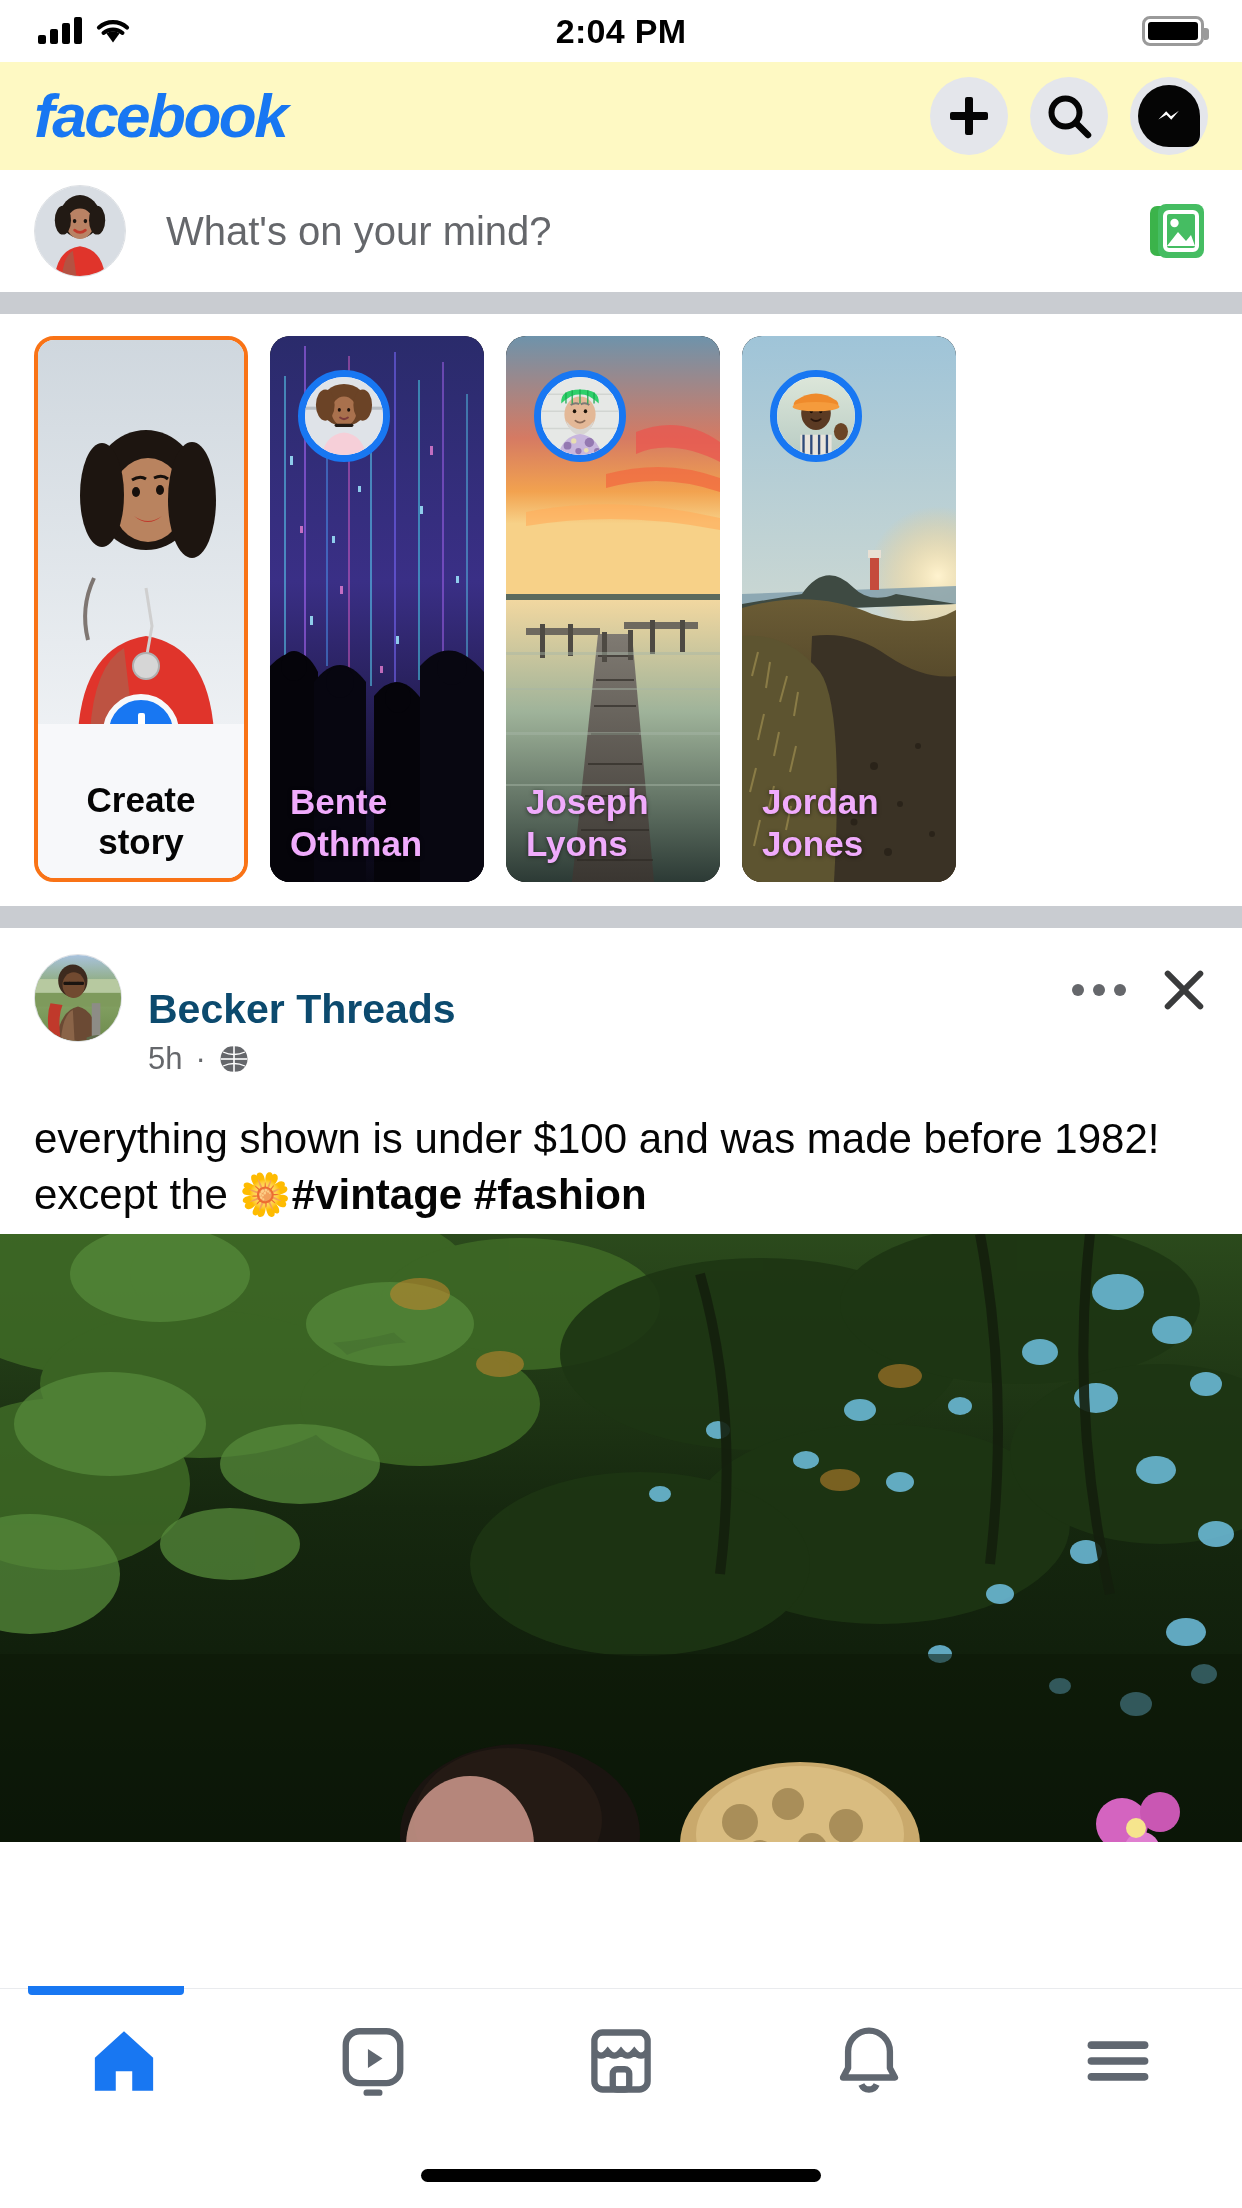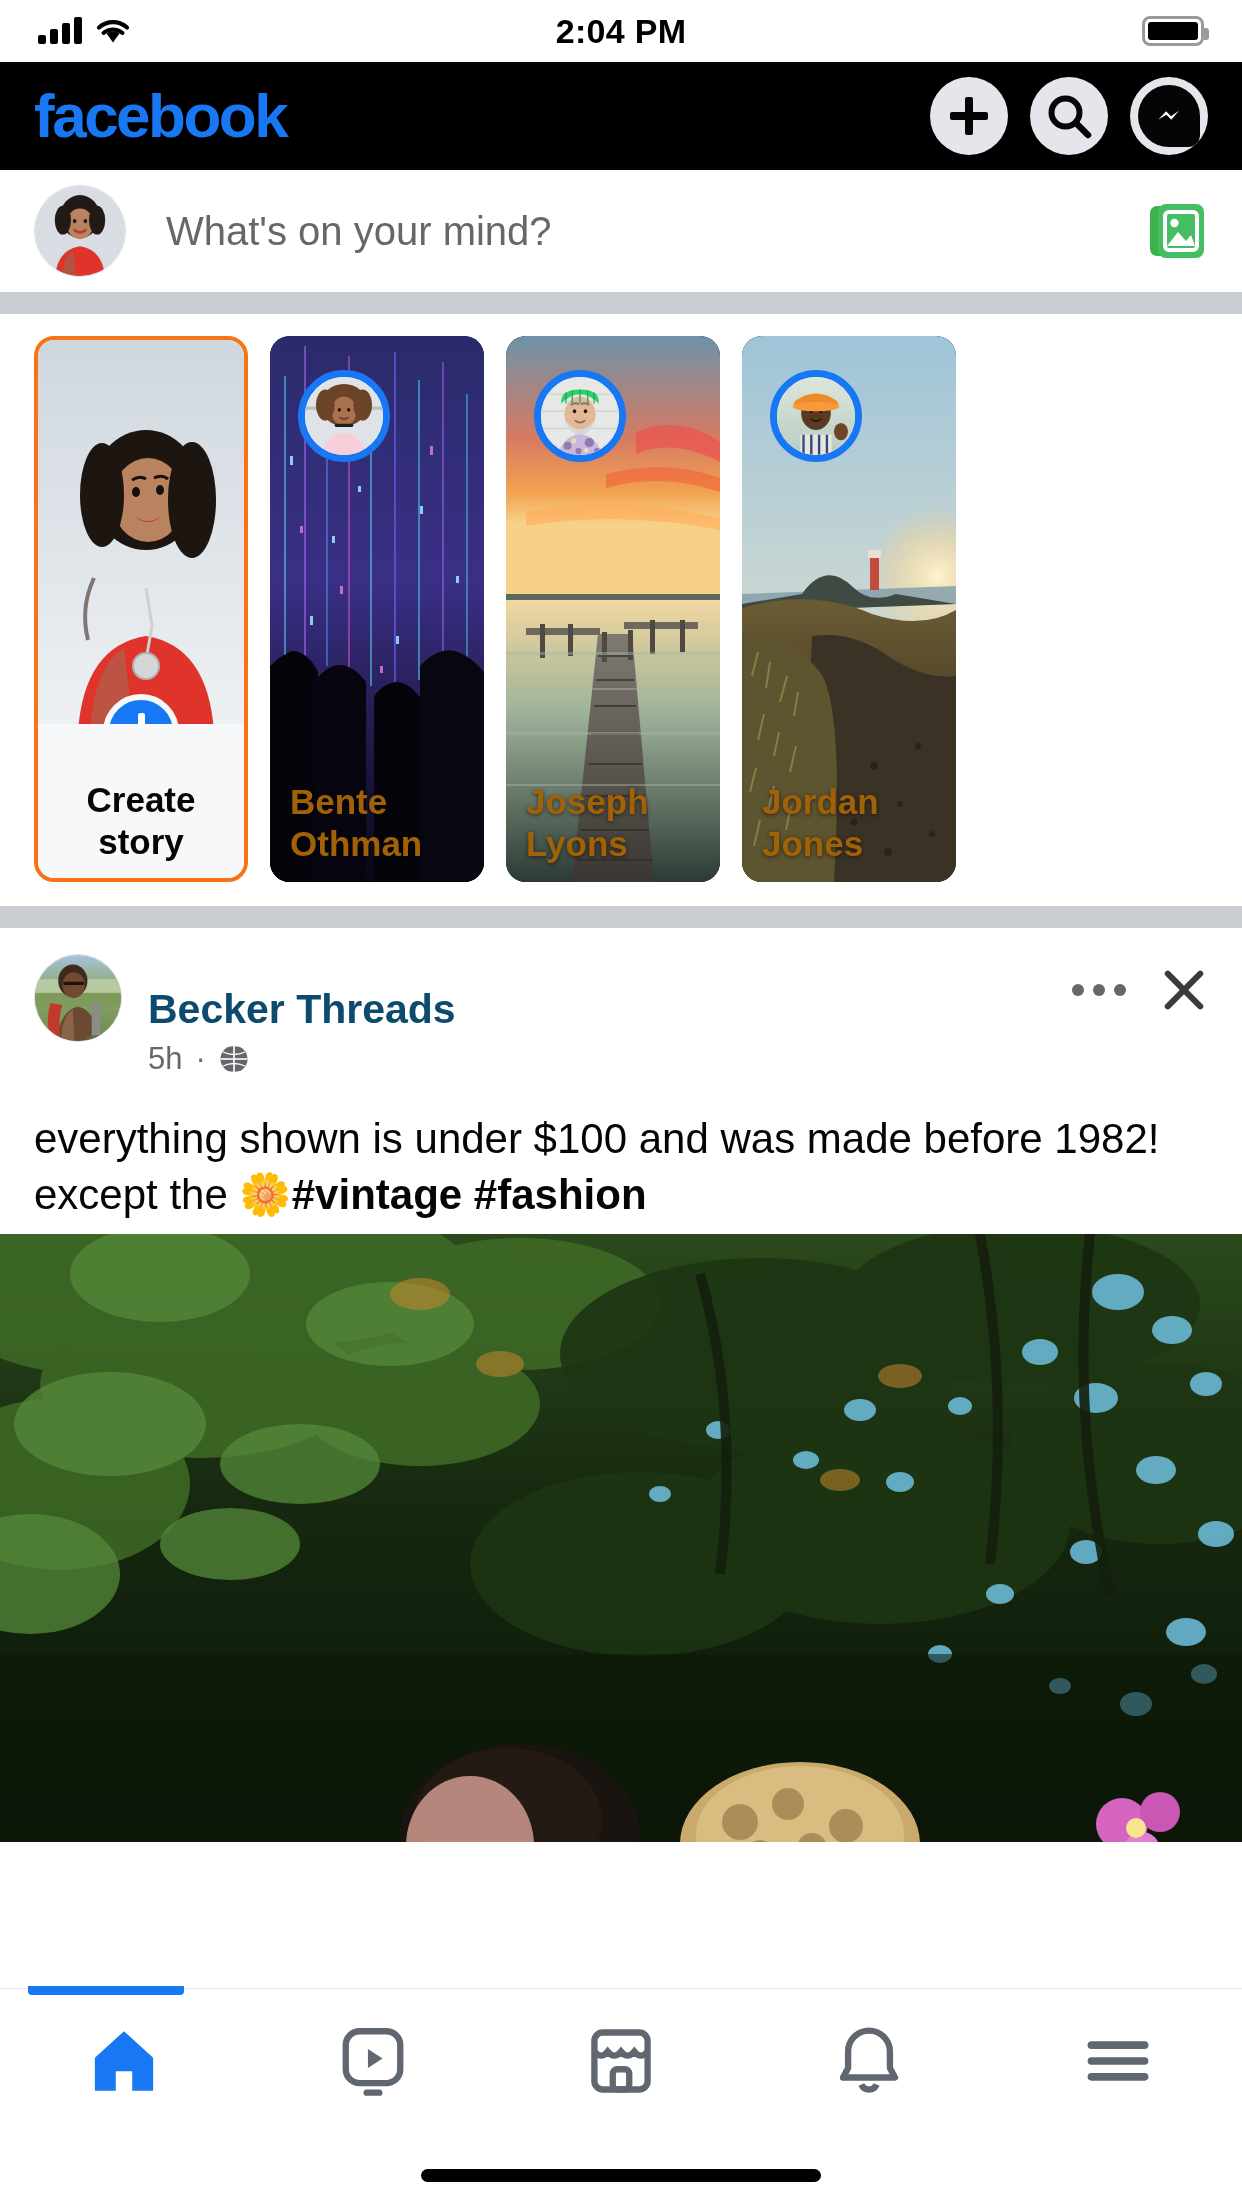--- a/index.html
+++ b/index.html
@@ -34,21 +34,21 @@
   }
   .battery::after {
     content:""; position:absolute; right:-8px; top:9px; width:5px; height:12px;
     background:#9a9a9a; border-radius:0 3px 3px 0;
   }
   .battery span { display:block; width:100%; height:100%; background:#000; border-radius:3px; }
 
   
   .app-header {
     height: 108px; display: flex; align-items: center;
-    padding: 0 34px; background: #000000;
+    padding: 0 34px; background: #fef9c3; font-style: italic;
   }
   .fb-logo {
     font-size: 62px; font-weight: bold; color: #1877F2;
     letter-spacing: -2.5px; line-height: 1;
   }
   .header-actions { margin-left: auto; display: flex; gap: 22px; }
   .circ-btn {
     width: 78px; height: 78px; border-radius: 50%; background: #E4E6EB;
     display: flex; align-items: center; justify-content: center;
   }
@@ -82,21 +82,21 @@
   
   .stories-wrap { background: #fff; padding: 22px 0 24px 0; overflow: hidden; }
   .stories-row { display: flex; gap: 22px; padding-left: 34px; }
   .story-card {
     width: 214px; height: 546px; border-radius: 20px; overflow: hidden;
     position: relative; flex: none; background: #000;
   }
   .story-img { position:absolute; inset:0; width:100%; height:100%; }
   .story-name {
     position: absolute; left: 20px; right: 14px; bottom: 18px;
-    color: #a16207; font-size: 35px; font-weight: bold; line-height: 1.18;
+    color: #f0abfc; font-size: 35px; font-weight: bold; line-height: 1.18;
     text-shadow: 0 1px 4px rgba(0,0,0,.55);
   }
   .story-ring {
     position: absolute; top: 34px; left: 28px;
     width: 92px; height: 92px; border-radius: 50%;
     border: 7px solid #1877F2; overflow: hidden; background:#fff;
   }
   .story-ring img, .story-ring svg { width:100%; height:100%; display:block; }
 
   

